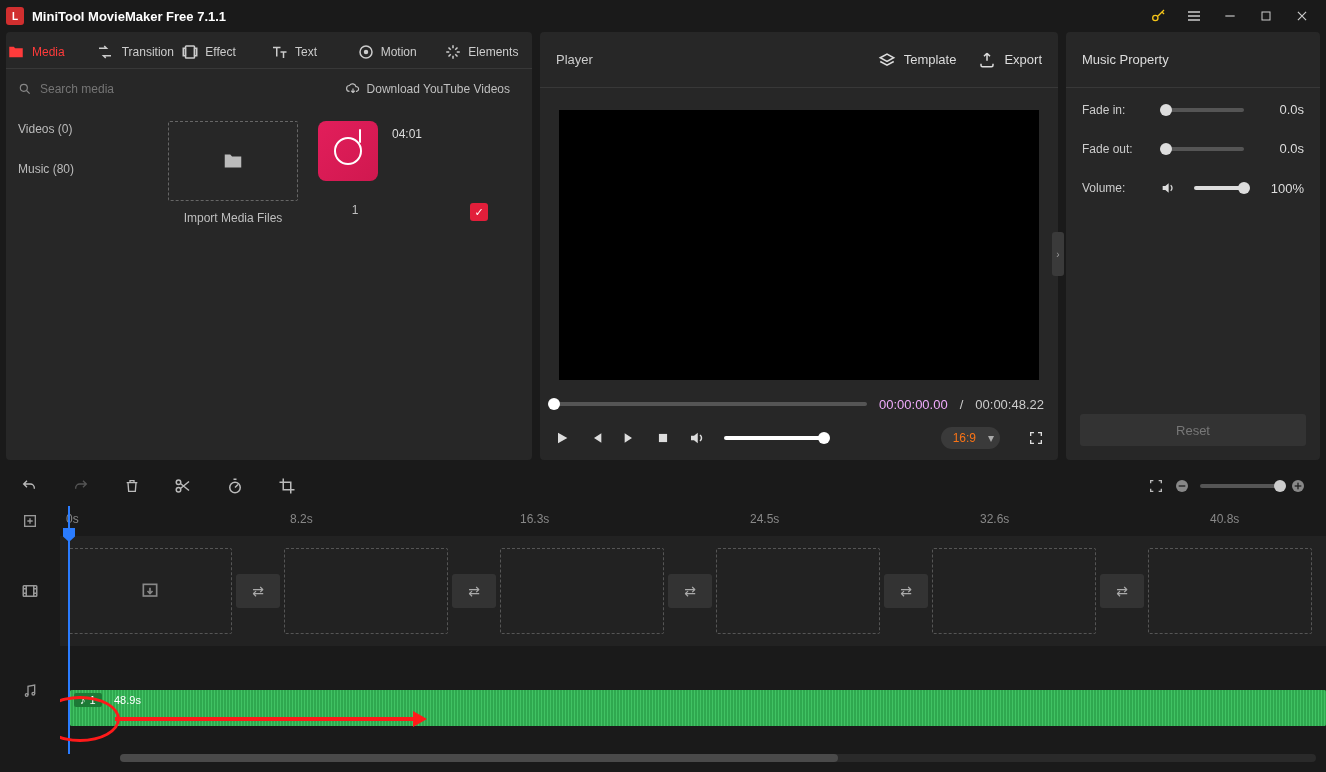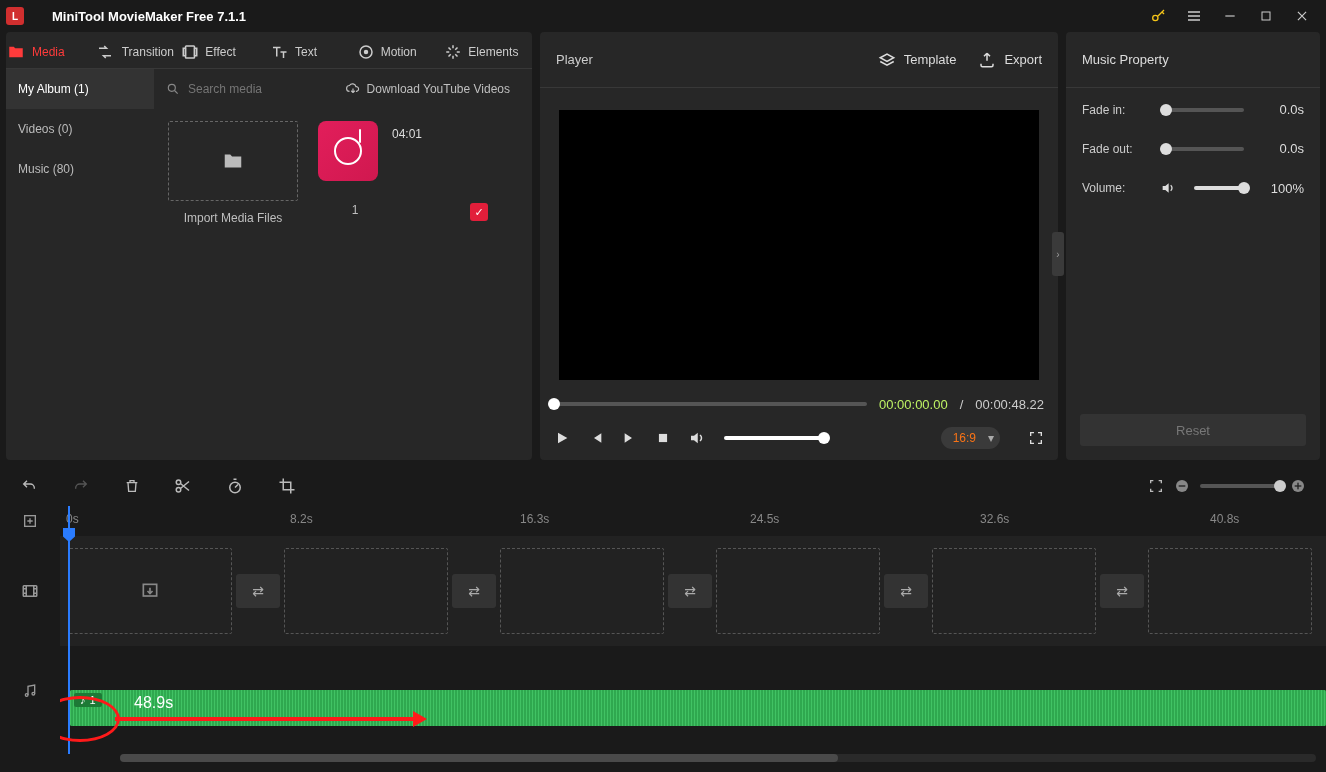--- a/index.html
+++ b/index.html
@@ -1,21 +1,21 @@
 <!DOCTYPE html>
 <html><head>
 <meta charset="utf-8">
 <style>
 * { margin: 0; padding: 0; box-sizing: border-box; font-family: -apple-system, "Segoe UI", Arial, sans-serif; }
 body { background: #1a1a1a; color: #bfbfbf; font-size: 13px; width: 1326px; height: 772px; overflow: hidden; }
 
 
 .titlebar { height: 32px; background: #1a1a1a; display: flex; align-items: center; padding: 0 6px; }
 .titlebar .logo { width: 18px; height: 18px; background: #d12f2f; border-radius: 3px; margin-right: 8px; display: flex; align-items: center; justify-content: center; color: #fff; font-size: 10px; font-weight: bold; }
-.titlebar .title { color: #fff; font-size: 13px; font-weight: bold; margin-left: 20px; }
+.titlebar .title { color: #fff; font-size: 13px; font-weight: bold; }
 .titlebar .spacer { flex: 1; }
 .titlebar .sysicon { width: 36px; height: 32px; display: flex; align-items: center; justify-content: center; color: #ccc; cursor: pointer; }
 .titlebar .key { color: #f5c518; }
 
 
 .main { display: flex; height: 428px; padding: 0 6px; gap: 8px; }
 
 
 .media-panel { width: 526px; background: #272727; border-radius: 4px; display: flex; flex-direction: column; }
 .tabs { display: flex; padding: 10px 0 6px; border-bottom: 1px solid #383838; }
@@ -46,21 +46,21 @@
 .player-panel { flex: 1; background: #272727; border-radius: 4px; display: flex; flex-direction: column; padding: 0; position: relative; }
 .player-head { height: 56px; display: flex; align-items: center; padding: 0 16px; border-bottom: 1px solid #383838; }
 .player-head .hl { color: #ccc; font-size: 13px; }
 .player-head .hbtn { display: flex; align-items: center; gap: 8px; color: #ddd; font-size: 13px; cursor: pointer; margin-left: auto; }
 .player-head .hbtn + .hbtn { margin-left: 22px; }
 .player-view { flex: 1; display: flex; align-items: center; justify-content: center; padding: 14px 14px 4px; }
 .player-view .video { width: 480px; height: 270px; background: #000; }
 .scrub { height: 24px; display: flex; align-items: center; padding: 0 14px; gap: 12px; }
 .scrub .bar { flex: 1; height: 4px; background: #555; border-radius: 2px; position: relative; }
 .scrub .bar .dot { position: absolute; left: 0; top: 50%; width: 12px; height: 12px; background: #fff; border-radius: 50%; transform: translate(-50%,-50%); }
-.scrub .tc1 { color: #bef264; font-size: 13px; }
+.scrub .tc1 { color: #f0abfc; font-size: 13px; }
 .scrub .tc2 { color: #ccc; font-size: 13px; }
 .controls { height: 44px; display: flex; align-items: center; padding: 0 14px; gap: 18px; }
 .cbtn { color: #ddd; font-size: 14px; cursor: pointer; }
 .vol { width: 100px; height: 4px; background: #fff; border-radius: 2px; position: relative; }
 .vol .knob { position: absolute; right: 0; top: 50%; width: 12px; height: 12px; background: #fff; border-radius: 50%; transform: translate(50%,-50%); }
 .aspect { margin-left: auto; background: #3a3a3a; color: #f97316; padding: 4px 24px 4px 12px; border-radius: 11px; font-size: 12px; position: relative; cursor: pointer; }
 .aspect::after { content: "▾"; position: absolute; right: 6px; top: 4px; color: #aaa; }
 .fs { color: #ddd; margin-left: 10px; cursor: pointer; }
 .collapse-handle { position: absolute; right: -6px; top: 200px; width: 12px; height: 44px; background: #3a3a3a; border-radius: 3px; display: flex; align-items: center; justify-content: center; color: #999; font-size: 10px; }
 
@@ -93,21 +93,21 @@
 .tl-tracks { flex: 1; position: relative; overflow: hidden; }
 .ruler { height: 30px; display: flex; position: relative; color: #888; font-size: 12px; }
 .ruler .tick { position: absolute; top: 6px; }
 .video-track { height: 110px; background: #222; display: flex; align-items: center; padding: 0 8px; gap: 4px; }
 .video-track .clip-slot { width: 164px; height: 86px; border: 1px dashed #555; border-radius: 2px; display: flex; align-items: center; justify-content: center; color: #888; font-size: 16px; }
 .video-track .trans { width: 44px; height: 34px; background: #333; border-radius: 3px; display: flex; align-items: center; justify-content: center; color: #aaa; font-size: 14px; }
 .audio-track { height: 90px; position: relative; }
 .audio-clip { position: absolute; left: 10px; top: 44px; right: 0; height: 36px; background: linear-gradient(#2fa84f,#2fa84f); border-radius: 2px; overflow: hidden; }
 .audio-clip .wave { position: absolute; inset: 0; background: repeating-linear-gradient(90deg,#43c566 0 1px,#2fa84f 1px 3px); opacity: .9; }
 .audio-clip .badge { position: absolute; left: 4px; top: 3px; background: #1d7a36; color: #fff; font-size: 11px; padding: 1px 6px; border-radius: 2px; display: flex; align-items: center; gap: 4px; }
-.audio-clip .len { position: absolute; left: 64px; top: 4px; color: #fff; font-size: 16px; }
+.audio-clip .len { position: absolute; left: 44px; top: 4px; color: #fff; font-size: 11px; }
 .playhead { position: absolute; left: 8px; top: 0; bottom: 10px; width: 2px; background: #2a7cff; }
 .playhead .head { position: absolute; top: 22px; left: -5px; width: 12px; height: 14px; background: #2a7cff; clip-path: polygon(0 0,100% 0,100% 60%,50% 100%,0 60%); }
 
 
 .anno-ellipse { position: absolute; border: 3px solid #ff1a1a; border-radius: 50%; pointer-events: none; }
 .anno-arrow { position: absolute; height: 4px; background: #ff1a1a; pointer-events: none; }
 .anno-arrow::after { content: ""; position: absolute; right: -12px; top: -6px; border-left: 14px solid #ff1a1a; border-top: 8px solid transparent; border-bottom: 8px solid transparent; }
 
 .hscroll { position: absolute; left: 60px; right: 10px; bottom: 2px; height: 8px; background: #2a2a2a; border-radius: 4px; }
 .hscroll .thumb { position: absolute; left: 0; width: 60%; top: 0; bottom: 0; background: #4a4a4a; border-radius: 4px; }
@@ -200,23 +200,20 @@
         <span class="ticon">
           <svg width="18" height="18" viewBox="0 0 24 24" fill="none" stroke="currentColor" stroke-width="2">
               <path d="M12 3v4M12 17v4M3 12h4M17 12h4M6 6l3 3M15 15l3 3M18 6l-3 3M9 15l-3 3"></path>
             </svg>
         </span>
         <span>Elements</span>
       </div>
     </div>
 
     <div class="media-search">
-      <div class="album-cell">
-          <span>My Album (1)</span>
-        </div>
       <div class="search-cell">
         <span>
           <svg width="14" height="14" viewBox="0 0 24 24" fill="none" stroke="currentColor" stroke-width="2">
               <circle cx="10" cy="10" r="6"></circle>
               <path d="M20 20l-5-5"></path>
             </svg>
         </span>
         <input placeholder="Search media" style="">
         <div class="dl-link">
           <span>

